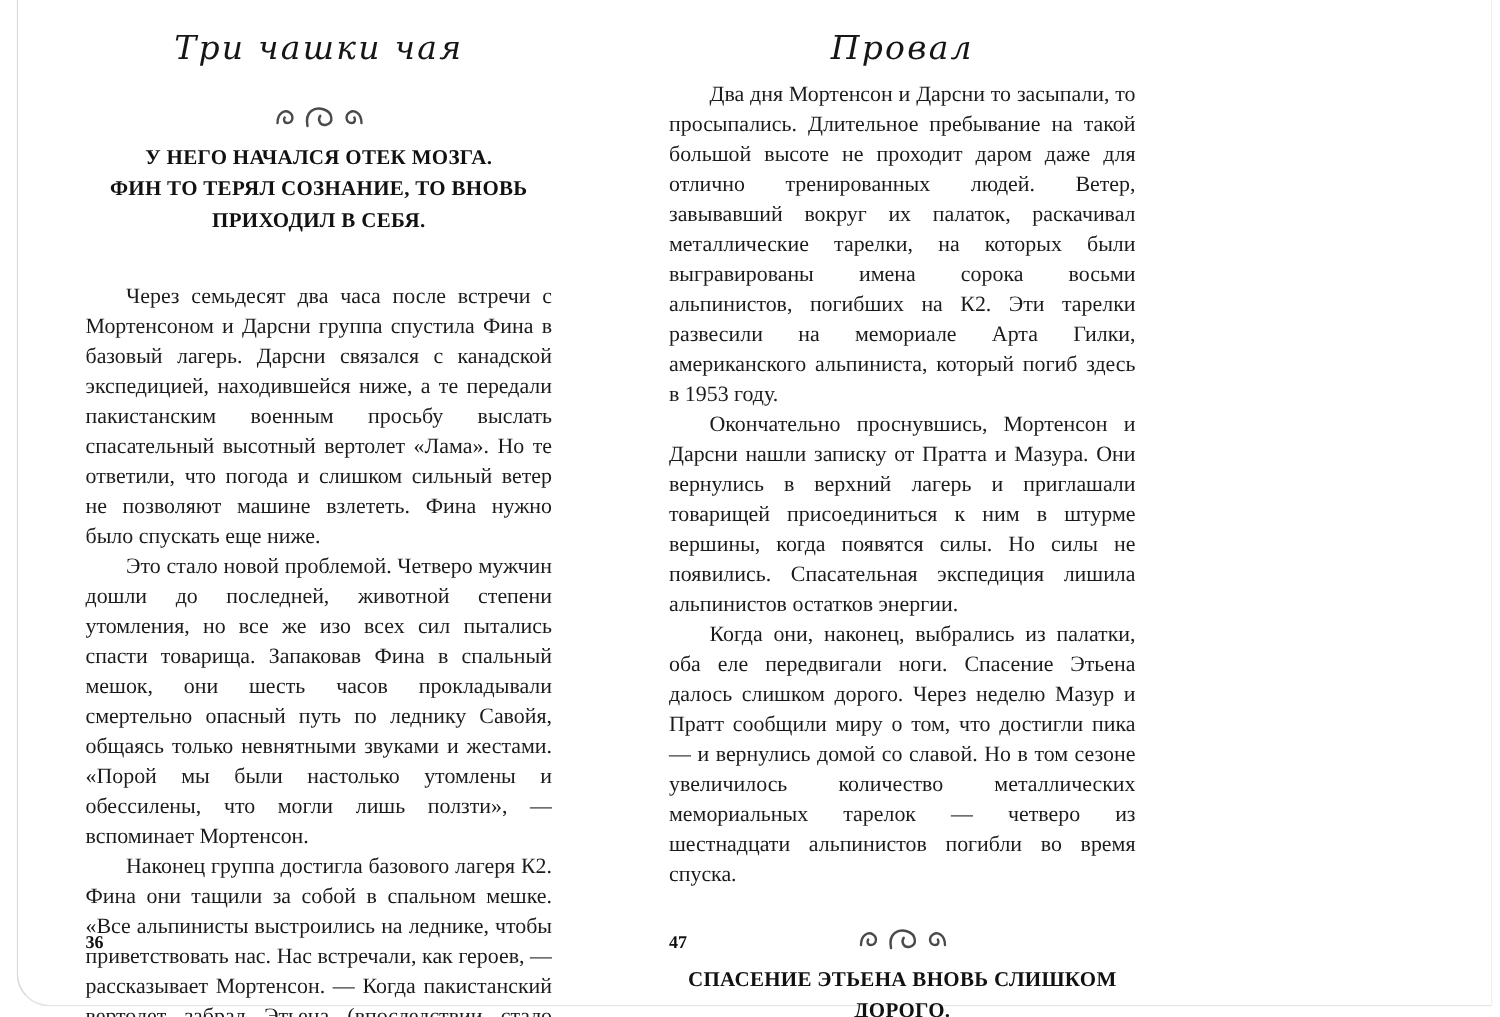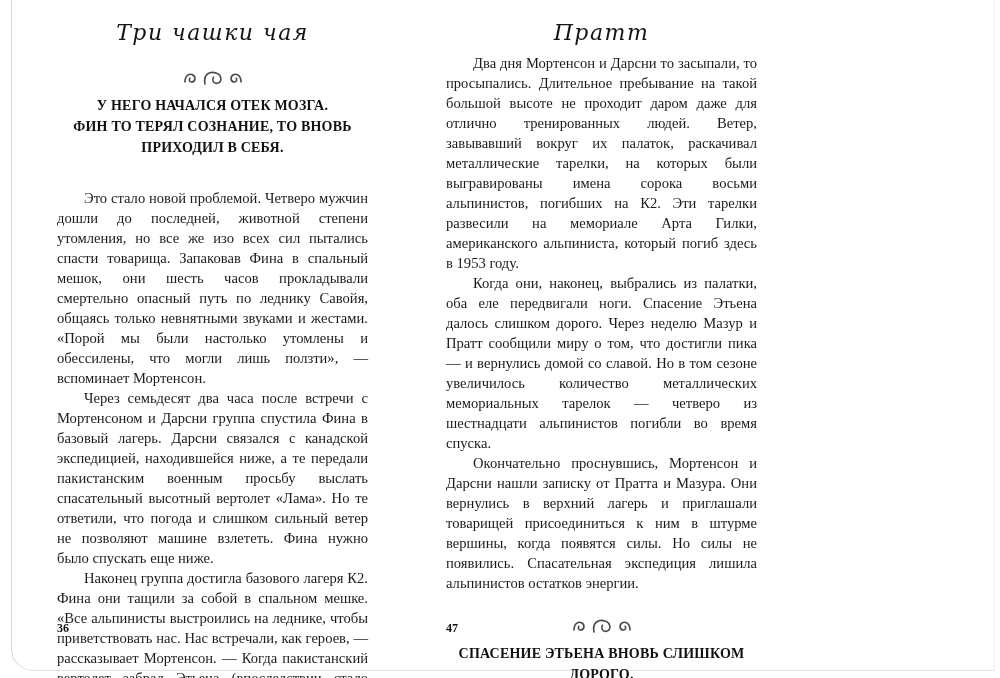--- a/index.html
+++ b/index.html
@@ -96,35 +96,35 @@
         </g>
       </svg>
     </div>
 
     <h2 class="heading">
       <span class="hline">У НЕГО НАЧАЛСЯ ОТЕК МОЗГА.</span>
       <span class="hline">ФИН ТО ТЕРЯЛ СОЗНАНИЕ, ТО ВНОВЬ ПРИХОДИЛ В СЕБЯ.</span>
     </h2>
 
     <div class="body-text left-body">
+      <p>Через семьдесят два часа после встречи с Мортенсоном и Дарсни группа спустила Фина в базовый лагерь. Дарсни связался с канадской экспедицией, находившейся ниже, а те передали пакистанским военным просьбу выслать спасательный высотный вертолет «Лама». Но те ответили, что погода и слишком сильный ветер не позволяют машине взлететь. Фина нужно было спускать еще ниже.</p>
       <p>Это стало новой проблемой. Четверо мужчин дошли до последней, животной степени утомления, но все же изо всех сил пытались спасти товарища. Запаковав Фина в спальный мешок, они шесть часов прокладывали смертельно опасный путь по леднику Савойя, общаясь только невнятными звуками и жестами. «Порой мы были настолько утомлены и обессилены, что могли лишь ползти», — вспоминает Мортенсон.</p>
-      <p>Через семьдесят два часа после встречи с Мортенсоном и Дарсни группа спустила Фина в базовый лагерь. Дарсни связался с канадской экспедицией, находившейся ниже, а те передали пакистанским военным просьбу выслать спасательный высотный вертолет «Лама». Но те ответили, что погода и слишком сильный ветер не позволяют машине взлететь. Фина нужно было спускать еще ниже.</p>
       <p>Наконец группа достигла базового лагеря К2. Фина они тащили за собой в спальном мешке. «Все альпинисты выстроились на леднике, чтобы приветствовать нас. Нас встречали, как героев, — рассказывает Мортенсон. — Когда пакистанский вертолет забрал Этьена (впоследствии стало известно, что Фин лишился всех пальцев на ногах), канадская экспедиция устроила торжественный ужин. Начался настоящий праздник. Но мы с Дарсни не могли ни есть, ни пить; просто рухнули в спальные мешки, как подкошенные».</p>
     </div>
 
     <div class="page-number">36</div>
   </section>
 
   <section class="page right">
-    <div class="running-head">Пратт</div>
+    <div class="running-head">Провал</div>
 
     <div class="body-text right-body">
       <p>Два дня Мортенсон и Дарсни то засыпали, то просыпались. Длительное пребывание на такой большой высоте не проходит даром даже для отлично тренированных людей. Ветер, завывавший вокруг их палаток, раскачивал металлические тарелки, на которых были выгравированы имена сорока восьми альпинистов, погибших на К2. Эти тарелки развесили на мемориале Арта Гилки, американского альпиниста, который погиб здесь в 1953 году.</p>
+      <p>Окончательно проснувшись, Мортенсон и Дарсни нашли записку от Пратта и Мазура. Они вернулись в верхний лагерь и приглашали товарищей присоединиться к ним в штурме вершины, когда появятся силы. Но силы не появились. Спасательная экспедиция лишила альпинистов остатков энергии.</p>
       <p>Когда они, наконец, выбрались из палатки, оба еле передвигали ноги. Спасение Этьена далось слишком дорого. Через неделю Мазур и Пратт сообщили миру о том, что достигли пика — и вернулись домой со славой. Но в том сезоне увеличилось количество металлических мемориальных тарелок — четверо из шестнадцати альпинистов погибли во время спуска.</p>
-      <p>Окончательно проснувшись, Мортенсон и Дарсни нашли записку от Пратта и Мазура. Они вернулись в верхний лагерь и приглашали товарищей присоединиться к ним в штурме вершины, когда появятся силы. Но силы не появились. Спасательная экспедиция лишила альпинистов остатков энергии.</p>
     </div>
 
     <div class="ornament orn-right-a">
       <svg class="orn-svg" width="66" height="18" viewBox="0 0 66 18" aria-hidden="true">
         <g fill="none" stroke="#4a4a4a" stroke-width="1.6" stroke-linecap="round">
           <path d="M5,13 C5,6 10,4 13,6 C16,8 15.5,13 11.5,13 C9.5,13 8.8,11 9.8,9.3"></path>
           <path d="M25,15 C23,5 30,2 36,4 C42,6 42.5,13 37.5,14.2 C33.5,15 31.5,11 33.5,8.2"></path>
           <path d="M61,13 C61,6 56,4 53,6 C50,8 50.5,13 54.5,13 C56.5,13 57.2,11 56.2,9.3"></path>
         </g>
       </svg>

